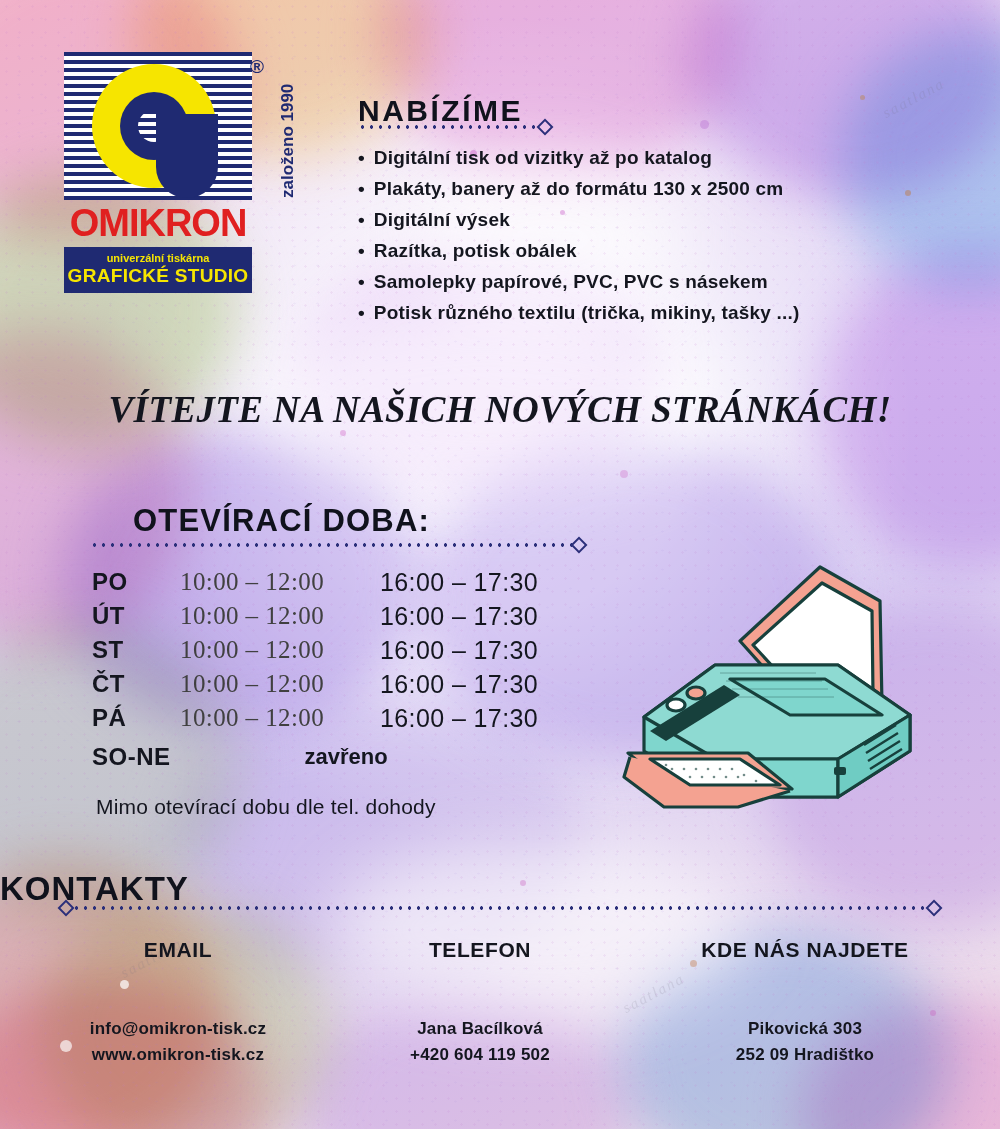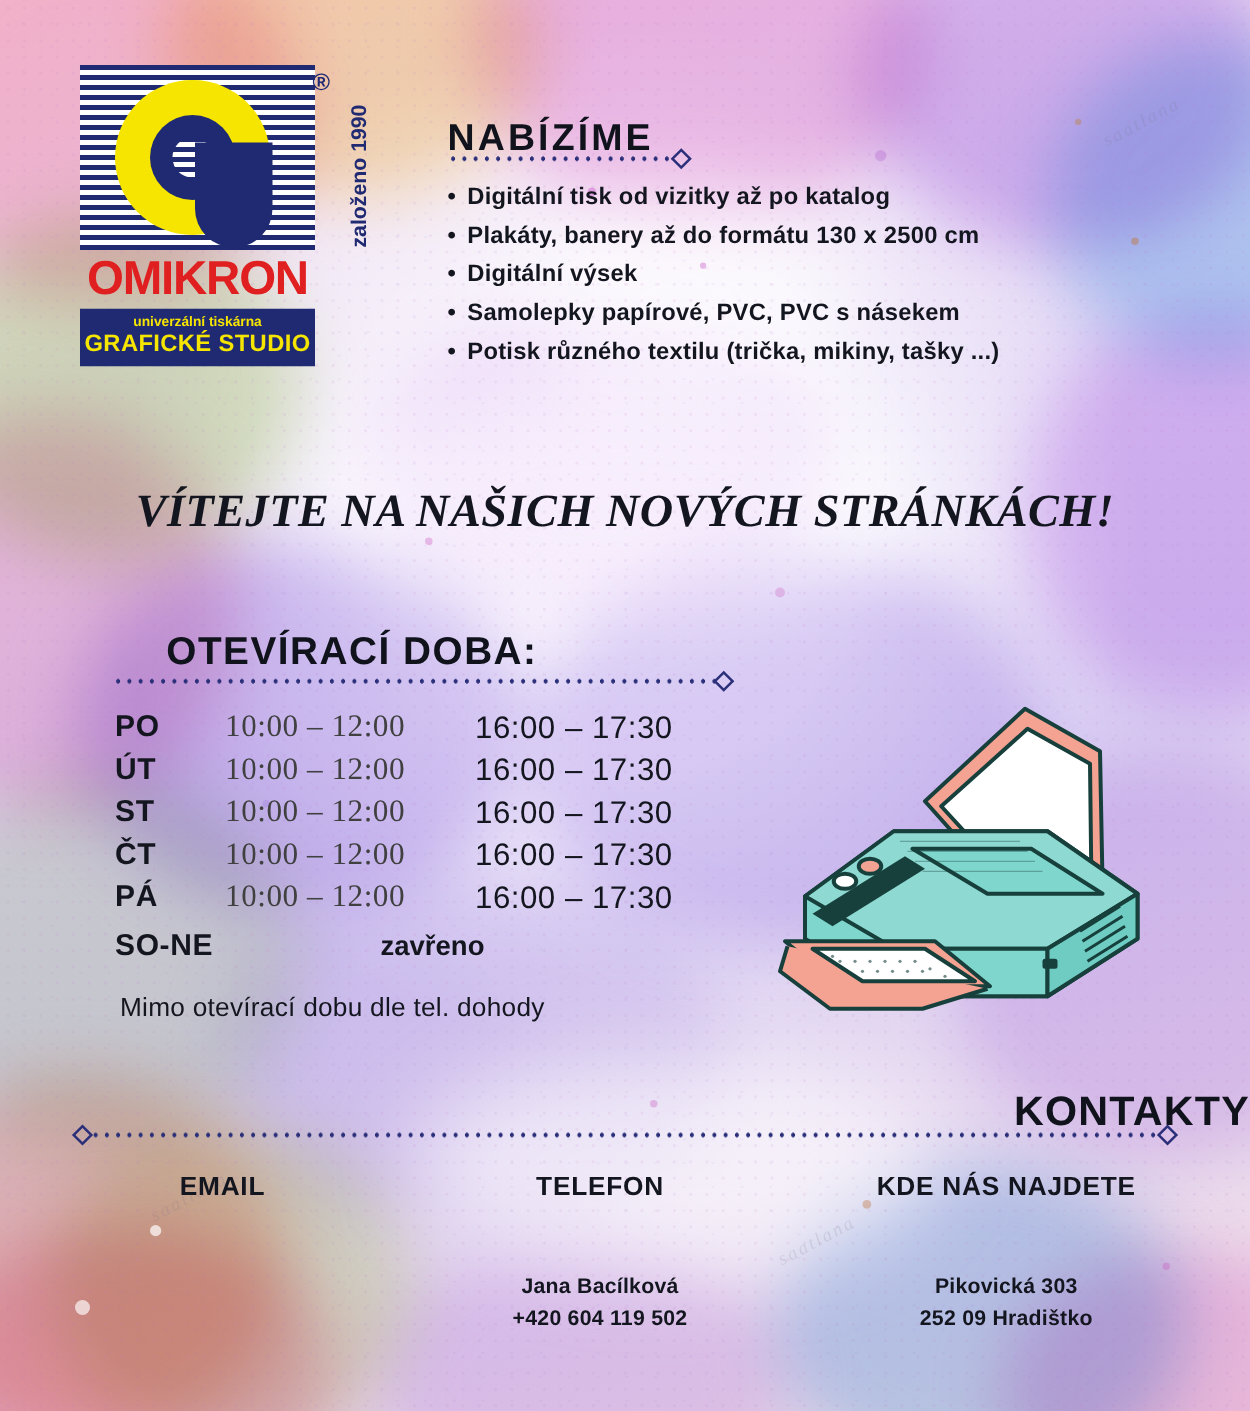--- a/index.html
+++ b/index.html
@@ -127,21 +127,21 @@
   .hclosed{width:288px;text-align:center;font-size:22px;font-weight:800;color:#14161f;}
   #hours-note{
     position:absolute;left:96px;top:795px;
     font-size:21px;font-weight:500;color:#14161f;letter-spacing:.2px;
   }
 
   
   #printer{position:absolute;left:620px;top:545px;width:310px;height:280px;}
 
   
-  #contacts-title{position:absolute;left:0;top:872px;width:1000px;text-align:right;}
+  #contacts-title{position:absolute;left:0;top:872px;width:1000px;text-align:left;}
   #contacts-title .sec-title{font-size:33px;letter-spacing:1px;}
   #contacts-divider{left:60px;top:903px;width:880px;}
   .ccol{position:absolute;text-align:center;}
   .ch{font-size:21px;font-weight:800;color:#14161f;letter-spacing:.6px;}
   .cv{font-size:17px;font-weight:700;color:#14161f;line-height:1.5;letter-spacing:.2px;}
   #col-email{left:78px;top:938px;width:200px;}
   #col-phone{left:370px;top:938px;width:220px;}
   #col-where{left:670px;top:938px;width:270px;}
   #col-email .cv-wrap{margin-top:54px;}
   #col-phone .cv-wrap{margin-top:54px;}
@@ -225,20 +225,21 @@
     <div class="sec-title">NABÍZÍME</div>
   </div>
   <div class="divider" id="offer-divider">
     <div class="line"></div>
     <div class="diamond hollow"></div>
   </div>
   <ul id="offer-list">
     <li>Digitální tisk od vizitky až po katalog</li>
     <li>Plakáty, banery až do formátu  130 x 2500 cm</li>
     <li>Digitální výsek</li>
+    <li>Razítka, potisk obálek</li>
     <li>Samolepky papírové, PVC, PVC s násekem</li>
     <li>Potisk různého textilu (trička, mikiny, tašky ...)</li>
   </ul>
 
   <div id="welcome">VÍTEJTE NA NAŠICH NOVÝCH STRÁNKÁCH!</div>
 
   <div id="hours-title">
     <div class="sec-title">OTEVÍRACÍ DOBA:</div>
   </div>
   <div class="divider" id="hours-divider">
@@ -336,20 +337,24 @@
     <div class="sec-title">KONTAKTY</div>
   </div>
   <div class="divider" id="contacts-divider">
     <div class="diamond hollow"></div>
     <div class="line"></div>
     <div class="diamond hollow"></div>
   </div>
 
   <div class="ccol" id="col-email">
     <div class="ch">EMAIL</div>
+    <div class="cv-wrap">
+      <div class="cv">info@omikron-tisk.cz</div>
+      <div class="cv">www.omikron-tisk.cz</div>
+    </div>
   </div>
 
   <div class="ccol" id="col-phone">
     <div class="ch">TELEFON</div>
     <div class="cv-wrap">
       <div class="cv">Jana Bacílková</div>
       <div class="cv">+420 604 119 502</div>
     </div>
   </div>
 

